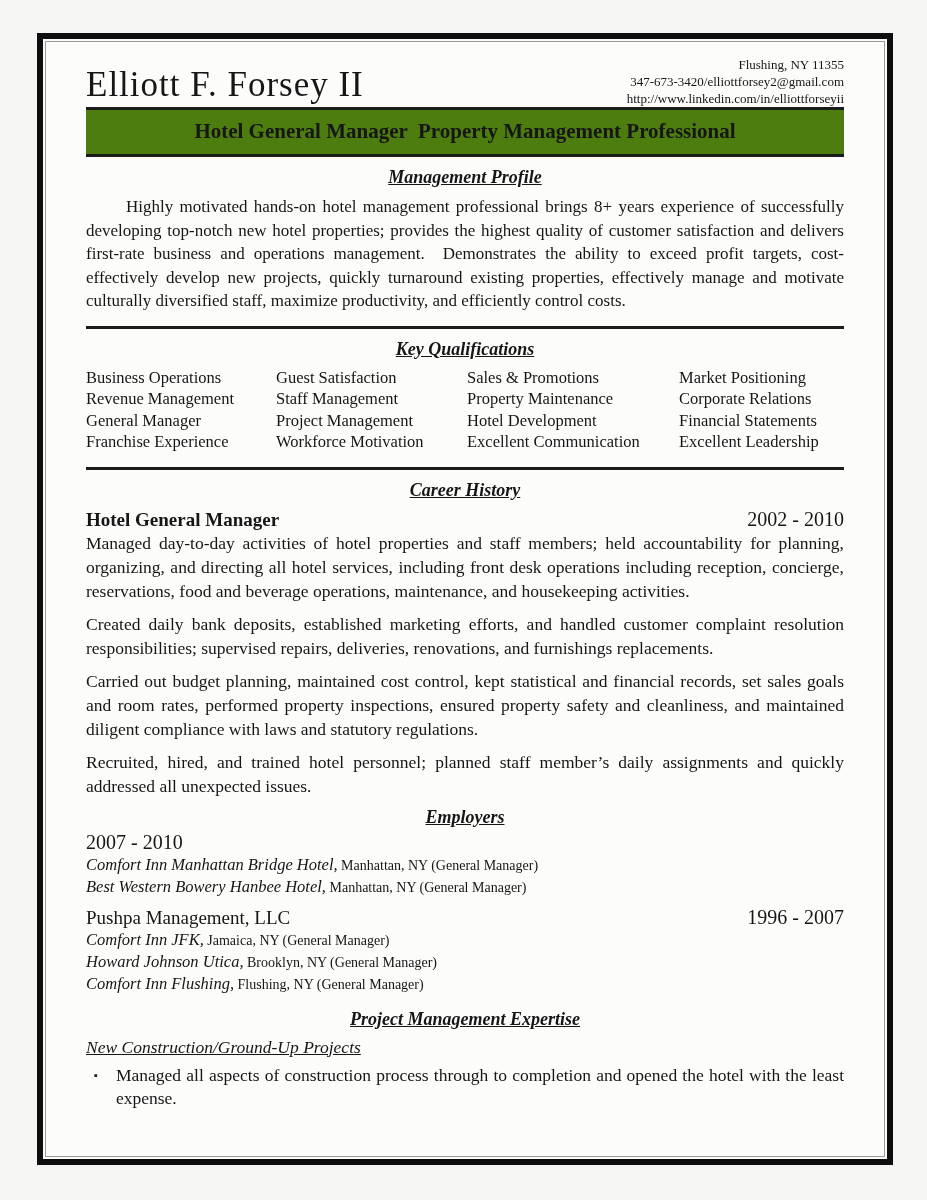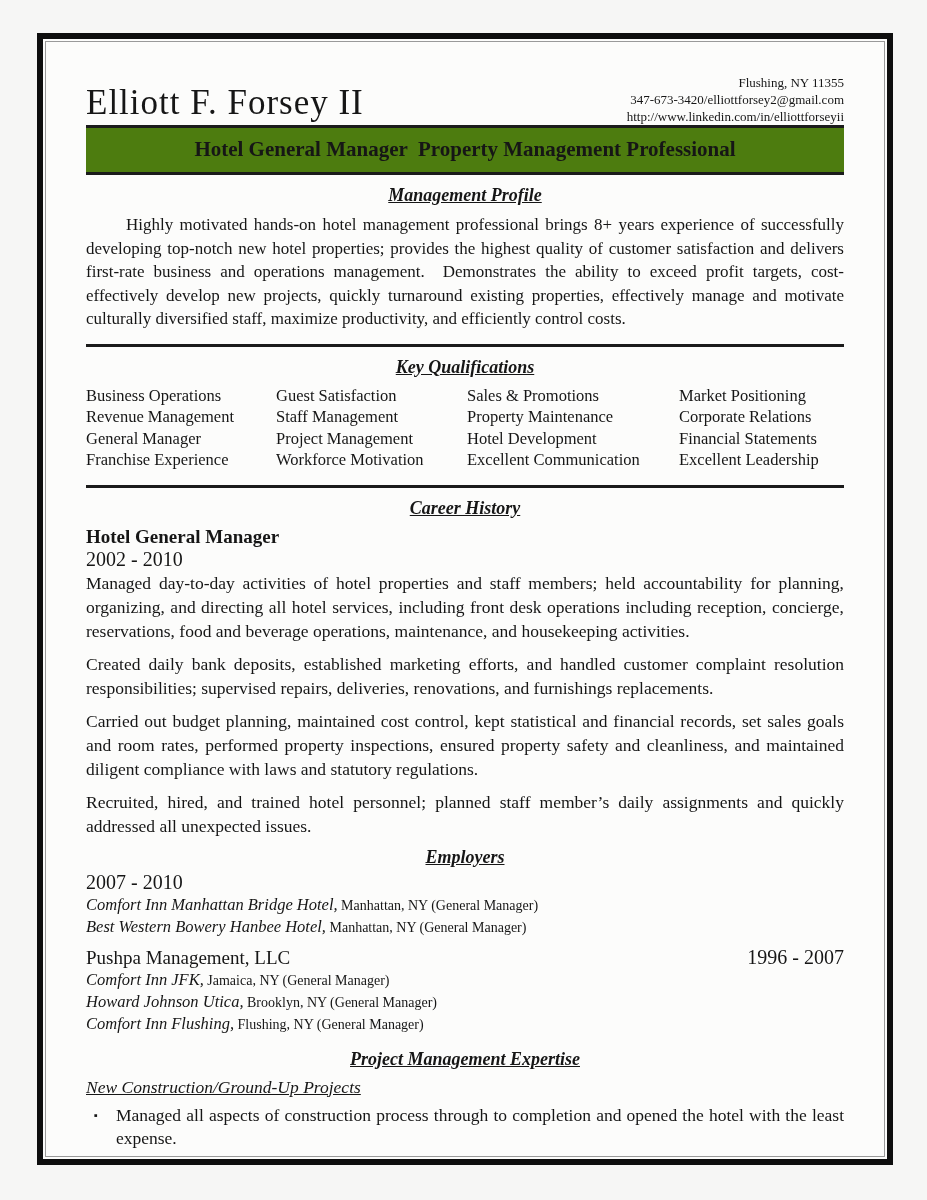--- a/index.html
+++ b/index.html
@@ -17,21 +17,21 @@
     position: absolute;
     left: 37px; top: 33px;
     width: 856px; height: 1132px;
     border: 6px solid #0e0e0e;
     background: #fcfcfb;
   }
   .page-inner {
     border: 1px solid #9a9a9a;
     margin: 2px;
     height: calc(100% - 4px);
-    padding: 26px 40px 0 40px;
+    padding: 8px 40px 0 40px;
     overflow: hidden;
   }
 
   
   .header-row { display: flex; justify-content: space-between; align-items: flex-end; }
   .name {
     font-size: 35px;
     font-weight: 400;
     letter-spacing: 1px;
     padding-bottom: 2px;
@@ -71,21 +71,21 @@
   .qual-grid {
     display: grid;
     grid-template-columns: 190px 191px 212px auto;
     font-size: 16.5px;
     line-height: 21.5px;
     margin: 4px 0 14px 0;
   }
   .qual-col { display: flex; flex-direction: column; }
 
   
-  .job-row { display: flex; justify-content: space-between; align-items: baseline; flex-direction: column; }
+  .job-row { display: flex; justify-content: space-between; align-items: baseline; }
   .job-title { font-size: 19px; font-weight: 700; }
   .job-dates, .emp-dates { font-size: 20px; }
   .career-para {
     text-align: justify;
     font-size: 17.5px;
     line-height: 24px;
     margin-bottom: 9px;
   }
   .career-para:first-of-type { margin-top: 2px; }
 

